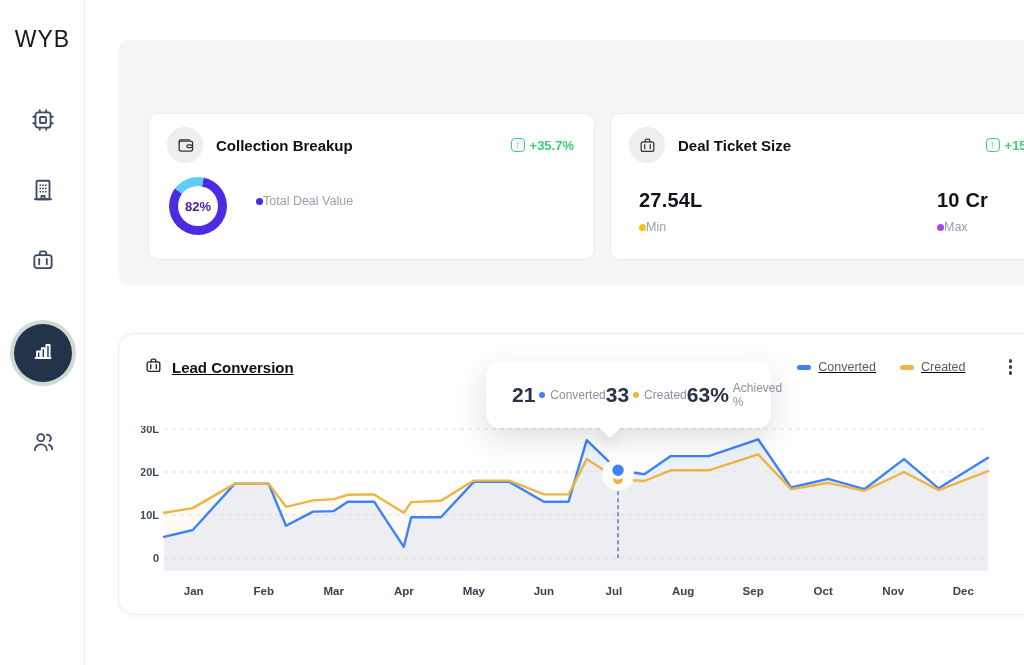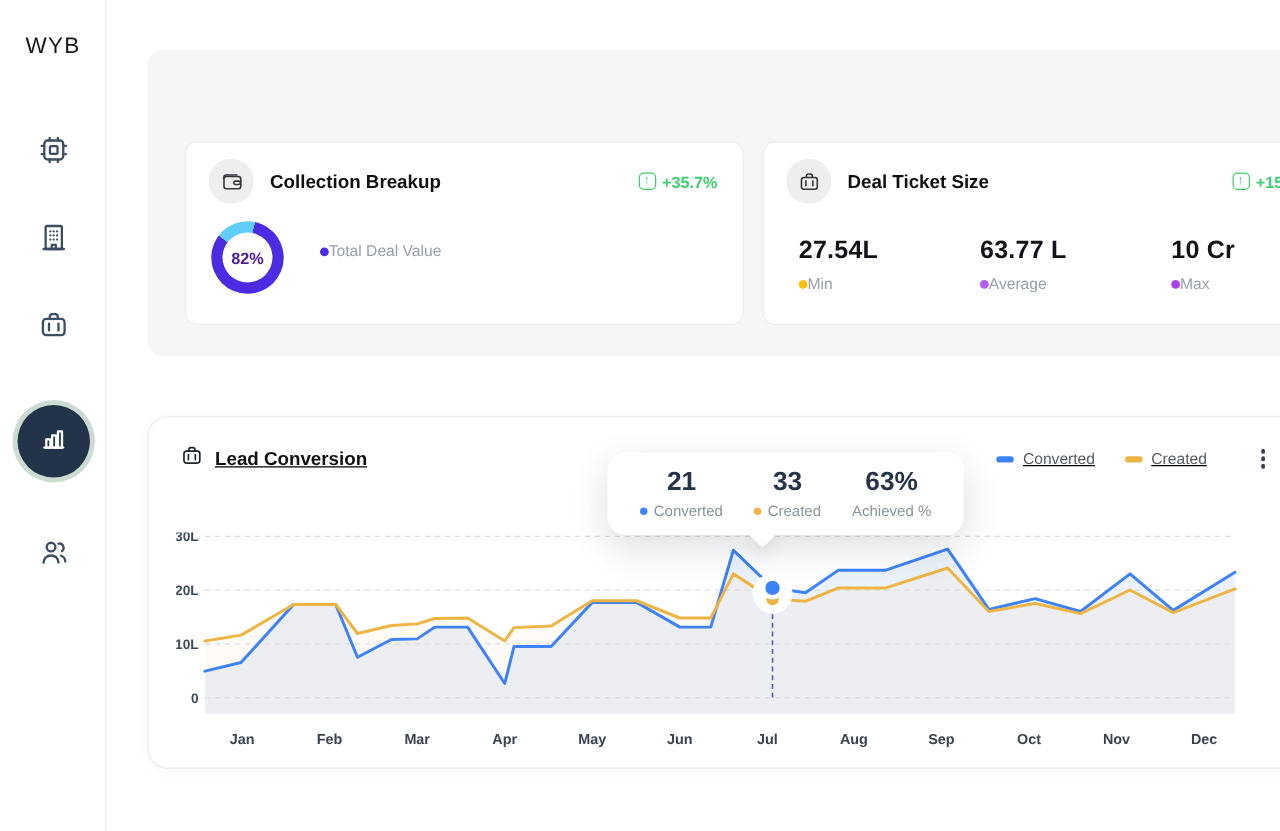--- a/index.html
+++ b/index.html
@@ -1,21 +1,21 @@
 <!DOCTYPE html>
 <html><head>
 <meta charset="utf-8">
 <style>
   * { margin:0; padding:0; box-sizing:border-box; }
   html,body { width:1024px; height:665px; background:#fff; font-family:"Liberation Sans", sans-serif; }
   #app { position:relative; width:1024px; height:665px; overflow:hidden; background:#fff; }
 
   
   .sidebar { position:absolute; left:0; top:0; width:85px; height:665px; background:#fff; border-right:1px solid #ebebeb; }
-  .logo { position:absolute; left:0; top:26px; width:85px; text-align:center; font-size:18px; font-weight:400; letter-spacing:1px; color:#181818; }
+  .logo { position:absolute; left:0; top:26px; width:85px; text-align:center; font-size:23px; font-weight:400; letter-spacing:1px; color:#181818; }
   .nav { position:absolute; left:0; top:108px; width:85px; display:flex; flex-direction:column; align-items:center; gap:42px; }
   .nav-item { width:28px; height:28px; display:flex; align-items:center; justify-content:center; cursor:pointer; }
   .nav-item svg { stroke:#3c4d63; fill:none; stroke-width:1.7; stroke-linecap:round; stroke-linejoin:round; }
   .nav-item.active { width:58px; height:58px; background:#22334a; border-radius:50%; box-shadow:0 0 0 4px #ccdcd2; margin:6px 0; }
   .nav-item.active svg { stroke:#ffffff; }
 
   
   .band { position:absolute; left:118px; top:40px; width:938px; height:245px; background:#f6f6f6; border-radius:12px; }
   .overview-title { position:absolute; left:143px; top:74px; font-size:17px; font-weight:700; color:#10131a; }
 
@@ -53,21 +53,21 @@
   .chart-svg { position:absolute; left:22px; top:92px; }
   .grid-line { stroke:#dadde3; stroke-width:1; stroke-dasharray:4 4; }
   .ytick { font-size:11px; font-weight:600; fill:#3f4a59; }
   .month { font-size:11.5px; font-weight:600; fill:#39424f; }
 
   
   .tooltip { position:absolute; left:367px; top:28px; width:285px; height:66px; background:#fff; border-radius:14px;
              box-shadow:0 10px 30px rgba(35,48,70,0.16); display:flex; align-items:center; justify-content:space-between;
              padding:0 26px; z-index:5; }
   .tooltip::after { content:""; position:absolute; left:116px; bottom:-7px; width:16px; height:16px; background:#fff; transform:rotate(45deg); border-radius:3px; box-shadow:6px 6px 12px rgba(35,48,70,0.08); }
-  .tt-col { display:flex; flex-direction:column; align-items:center; gap:4px; }
+  .tt-col { display:flex; flex-direction:row; align-items:center; gap:4px; }
   .tt-value { font-size:21px; font-weight:600; color:#273349; }
   .tt-label { display:flex; align-items:center; gap:5px; font-size:12px; color:#8b929c; }
   .tt-dot { width:6px; height:6px; border-radius:50%; }
 </style>
 </head>
 <body>
 
 <div id="app">
 
   <aside class="sidebar">
@@ -165,27 +165,20 @@
       <span class="badge" style="color: rgb(62, 207, 112);">
         <span class="badge-icon" style="border:1.4px solid #3ecf70; color:#3ecf70;">↑</span>
         <span>+15.7%</span>
       </span>
     </div>
     <div class="c2-stat1">
       <div class="stat-value">27.54L</div>
       <div class="stat-label">
         <span class="dot" style="background-color: rgb(251, 193, 16);"></span>
         <span>Min</span>
-      </div>
-    </div>
-    <div class="c2-stat2">
-      <div class="stat-value">63.77 L</div>
-      <div class="stat-label">
-        <span class="dot" style="background-color: rgb(179, 92, 242);"></span>
-        <span>Average</span>
       </div>
     </div>
     <div class="c2-stat3">
       <div class="stat-value">10 Cr</div>
       <div class="stat-label">
         <span class="dot" style="background-color: rgb(173, 67, 240);"></span>
         <span>Max</span>
       </div>
     </div>
   </section>

